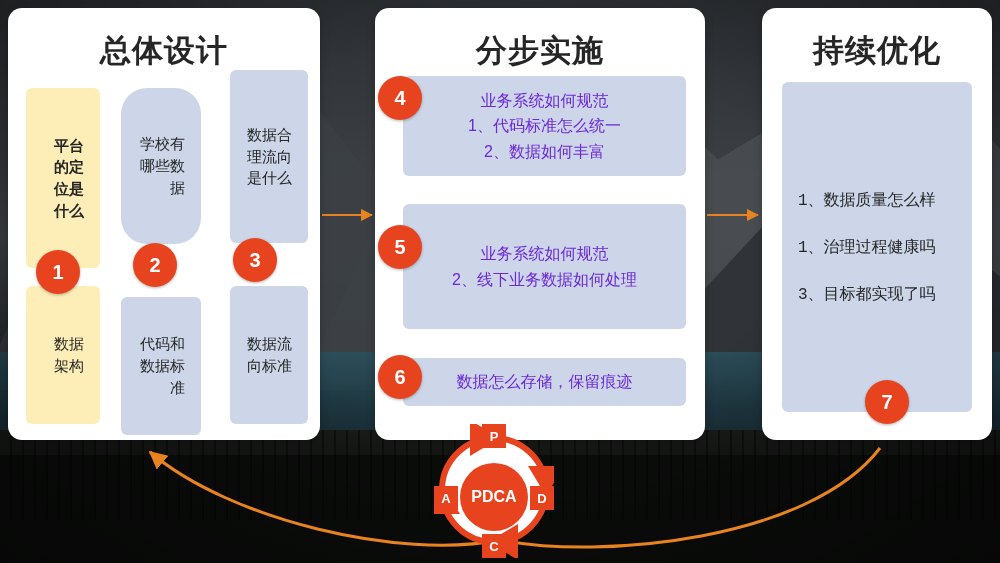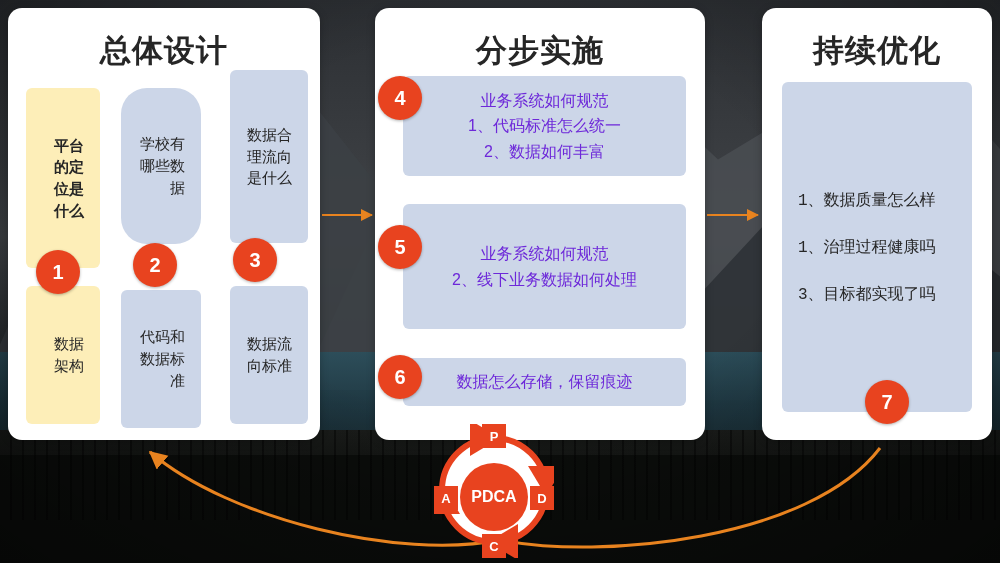--- a/index.html
+++ b/index.html
@@ -98,21 +98,21 @@
     color:#262626;
     padding:16px;
   }
   .vbox.yellow { background:#fdeeb8; }
   .vbox.blue   { background:#ccd6e8; }
 
   
   #b-platform { left:18px;  top:80px;  width:74px;  height:180px;font-weight:bold; }
   #b-arch     { left:18px;  top:278px; width:74px;  height:138px; }
   #b-school   { left:113px; top:80px;  width:80px;  height:156px;border-radius:26px; }
-  #b-codestd  { left:113px; top:282px; width:80px;  height:138px; }
+  #b-codestd  { left:113px; top:289px; width:80px;  height:138px; }
   #b-flow     { left:222px; top:62px;  width:78px;  height:173px; }
   #b-flowstd  { left:222px; top:278px; width:78px;  height:138px; }
 
   
   .hbox {
     position:absolute;
     background:#ccd6e8;
     border-radius:6px;
     display:flex; flex-direction:column; align-items:center; justify-content:center;
     text-align:center;

